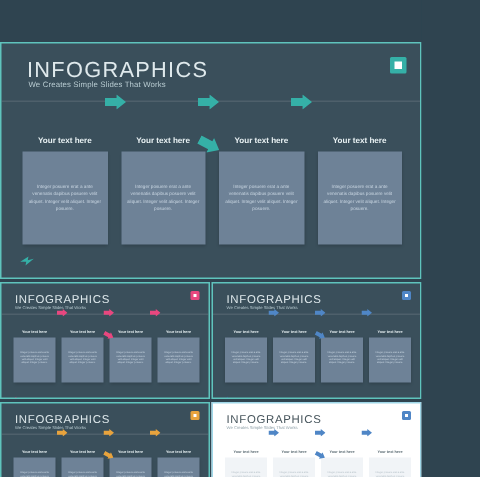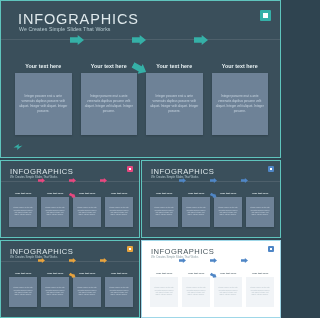--- a/index.html
+++ b/index.html
@@ -10,20 +10,21 @@
     overflow: hidden;
   }
   .page { position: relative; width: 281px; height: 318px; background:#2f4450; }
 
   
   .slide {
     position: absolute;
     background: #3a4f5b;
     border: 1px solid #5fc4bd;
     overflow: hidden;
+    margin-top: 28px;
   }
   .slide.light { background:#ffffff; border-color:#9fd7e8; }
 
   
   .hero { left:0; top:0; width:281px; height:158px; }
   
   .tl { left:0;   top:160px; width:140px; height:78px; }
   .tr { left:141px; top:160px; width:140px; height:78px; }
   .bl { left:0;   top:240px; width:140px; height:78px; }
   .br { left:141px; top:240px; width:140px; height:78px; }

